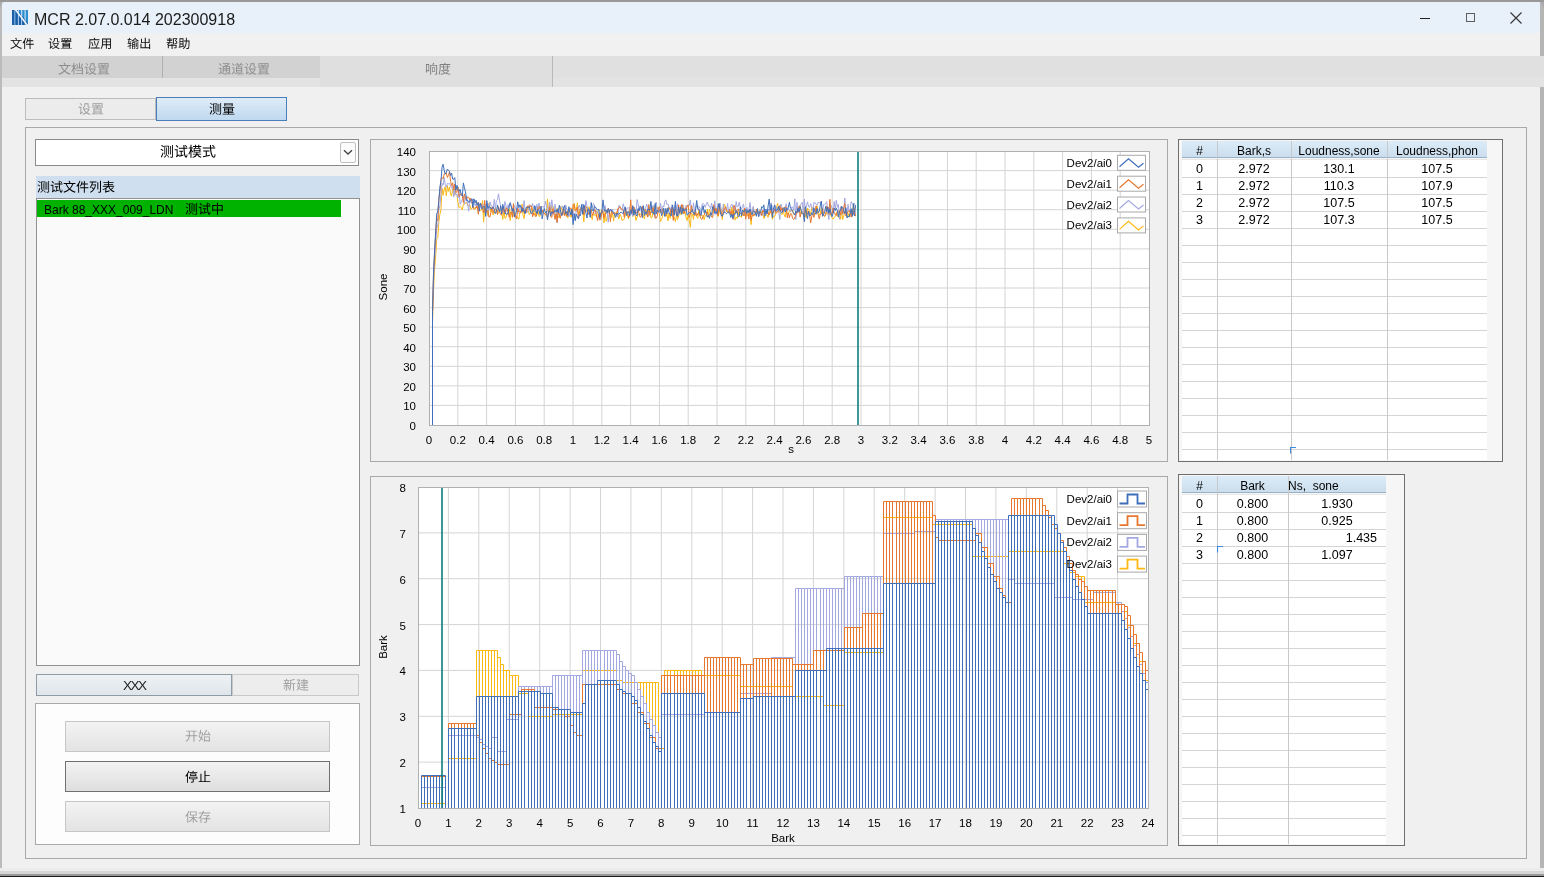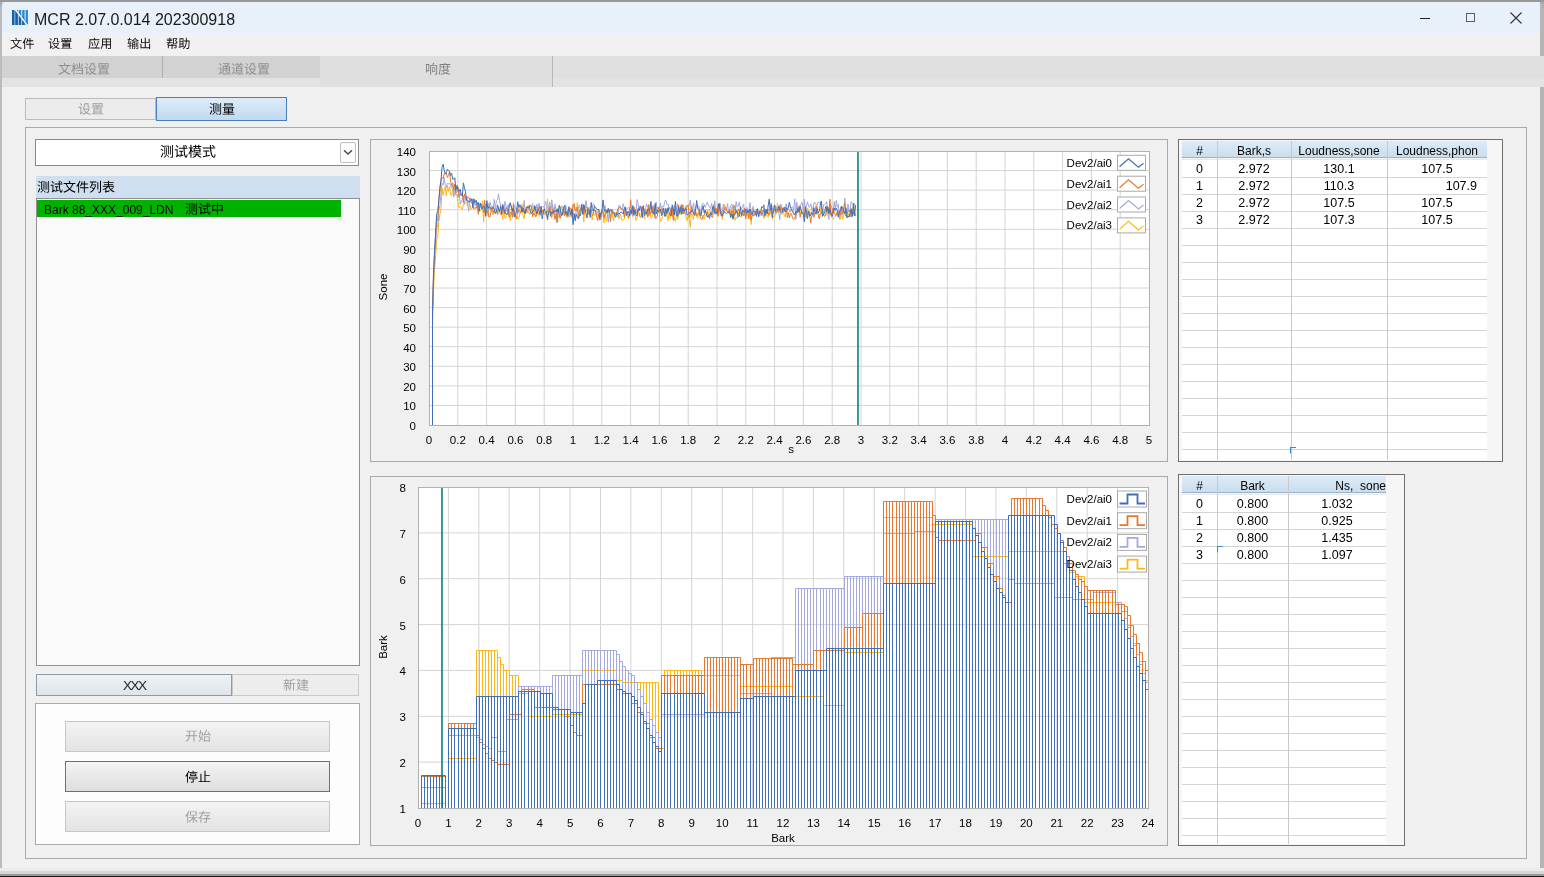--- a/index.html
+++ b/index.html
@@ -428,38 +428,38 @@
 <div class="abs" style="left:1217px;top:141px;width:1px;height:319px;background:#c9c9c9"></div>
 <div class="abs" style="left:1291px;top:141px;width:1px;height:319px;background:#c9c9c9"></div>
 <div class="abs" style="left:1387px;top:141px;width:1px;height:319px;background:#c9c9c9"></div>
 <div class="abs" style="left:1159.5px;top:161.7px;width:80px;text-align:center;font-size:12.5px;color:#000">0</div>
 <div class="abs" style="left:1214.0px;top:161.7px;width:80px;text-align:center;font-size:12.5px;color:#000">2.972</div>
 <div class="abs" style="left:1299.0px;top:161.7px;width:80px;text-align:center;font-size:12.5px;color:#000">130.1</div>
 <div class="abs" style="left:1397.0px;top:161.7px;width:80px;text-align:center;font-size:12.5px;color:#000">107.5</div>
 <div class="abs" style="left:1159.5px;top:178.7px;width:80px;text-align:center;font-size:12.5px;color:#000">1</div>
 <div class="abs" style="left:1214.0px;top:178.7px;width:80px;text-align:center;font-size:12.5px;color:#000">2.972</div>
 <div class="abs" style="left:1299.0px;top:178.7px;width:80px;text-align:center;font-size:12.5px;color:#000">110.3</div>
-<div class="abs" style="left:1397.0px;top:178.7px;width:80px;text-align:right;font-size:12.5px;color:#000">107.9</div>
+<div class="abs" style="left:1397.0px;top:178.7px;width:80px;text-align:center;font-size:12.5px;color:#000">107.9</div>
 <div class="abs" style="left:1159.5px;top:195.7px;width:80px;text-align:center;font-size:12.5px;color:#000">2</div>
 <div class="abs" style="left:1214.0px;top:195.7px;width:80px;text-align:center;font-size:12.5px;color:#000">2.972</div>
 <div class="abs" style="left:1299.0px;top:195.7px;width:80px;text-align:center;font-size:12.5px;color:#000">107.5</div>
 <div class="abs" style="left:1397.0px;top:195.7px;width:80px;text-align:center;font-size:12.5px;color:#000">107.5</div>
 <div class="abs" style="left:1159.5px;top:212.7px;width:80px;text-align:center;font-size:12.5px;color:#000">3</div>
 <div class="abs" style="left:1214.0px;top:212.7px;width:80px;text-align:center;font-size:12.5px;color:#000">2.972</div>
 <div class="abs" style="left:1299.0px;top:212.7px;width:80px;text-align:center;font-size:12.5px;color:#000">107.3</div>
 <div class="abs" style="left:1397.0px;top:212.7px;width:80px;text-align:center;font-size:12.5px;color:#000">107.5</div>
 <svg class="abs" style="left:1290px;top:447px" width="7" height="7">
     <path d="M0.5 6.5V0.5H6" fill="none" stroke="#3b8ae0" stroke-width="1.2"></path>
   </svg>
 <div class="abs" style="left:1178px;top:474px;width:227px;height:372px;background:#f6f6f6;border:1px solid #6f6f6f"></div>
 <div class="abs" style="left:1182px;top:476px;width:204px;height:16.5px;background:linear-gradient(#dcebf7,#cbdeee);border-bottom:1px solid #9ab2c8"></div>
 <div class="abs" style="left:1182px;top:493.5px;width:204px;height:1.2px;background:#e8e8e8"></div>
 <div class="abs" style="left:1182px;top:478.5px;width:35px;font-size:12px;color:#000;text-align:center">#</div>
 <div class="abs" style="left:1217px;top:478.5px;width:71px;font-size:12px;color:#000;text-align:center">Bark</div>
-<div class="abs" style="left:1288px;top:478.5px;width:98px;font-size:12px;color:#000;text-align:right">Ns,&nbsp; sone</div>
+<div class="abs" style="left:1288px;top:478.5px;width:98px;font-size:12px;color:#000;text-align:left">Ns,&nbsp; sone</div>
 <div class="abs" style="left:1182px;top:494.5px;width:204px;height:349.5px;background:#fff"></div>
 <div class="abs" style="left:1182px;top:511.5px;width:204px;height:1px;background:#d4d4d4"></div>
 <div class="abs" style="left:1182px;top:528.5px;width:204px;height:1px;background:#d4d4d4"></div>
 <div class="abs" style="left:1182px;top:545.5px;width:204px;height:1px;background:#d4d4d4"></div>
 <div class="abs" style="left:1182px;top:562.5px;width:204px;height:1px;background:#d4d4d4"></div>
 <div class="abs" style="left:1182px;top:579.5px;width:204px;height:1px;background:#d4d4d4"></div>
 <div class="abs" style="left:1182px;top:596.5px;width:204px;height:1px;background:#d4d4d4"></div>
 <div class="abs" style="left:1182px;top:613.5px;width:204px;height:1px;background:#d4d4d4"></div>
 <div class="abs" style="left:1182px;top:630.5px;width:204px;height:1px;background:#d4d4d4"></div>
 <div class="abs" style="left:1182px;top:647.5px;width:204px;height:1px;background:#d4d4d4"></div>
@@ -471,27 +471,27 @@
 <div class="abs" style="left:1182px;top:749.5px;width:204px;height:1px;background:#d4d4d4"></div>
 <div class="abs" style="left:1182px;top:766.5px;width:204px;height:1px;background:#d4d4d4"></div>
 <div class="abs" style="left:1182px;top:783.5px;width:204px;height:1px;background:#d4d4d4"></div>
 <div class="abs" style="left:1182px;top:800.5px;width:204px;height:1px;background:#d4d4d4"></div>
 <div class="abs" style="left:1182px;top:817.5px;width:204px;height:1px;background:#d4d4d4"></div>
 <div class="abs" style="left:1182px;top:834.5px;width:204px;height:1px;background:#d4d4d4"></div>
 <div class="abs" style="left:1217px;top:476px;width:1px;height:368px;background:#c9c9c9"></div>
 <div class="abs" style="left:1288px;top:476px;width:1px;height:368px;background:#c9c9c9"></div>
 <div class="abs" style="left:1159.5px;top:496.7px;width:80px;text-align:center;font-size:12.5px;color:#000">0</div>
 <div class="abs" style="left:1212.5px;top:496.7px;width:80px;text-align:center;font-size:12.5px;color:#000">0.800</div>
-<div class="abs" style="left:1297.0px;top:496.7px;width:80px;text-align:center;font-size:12.5px;color:#000">1.032</div>
+<div class="abs" style="left:1297.0px;top:496.7px;width:80px;text-align:center;font-size:12.5px;color:#000">1.930</div>
 <div class="abs" style="left:1159.5px;top:513.7px;width:80px;text-align:center;font-size:12.5px;color:#000">1</div>
 <div class="abs" style="left:1212.5px;top:513.7px;width:80px;text-align:center;font-size:12.5px;color:#000">0.800</div>
 <div class="abs" style="left:1297.0px;top:513.7px;width:80px;text-align:center;font-size:12.5px;color:#000">0.925</div>
 <div class="abs" style="left:1159.5px;top:530.7px;width:80px;text-align:center;font-size:12.5px;color:#000">2</div>
 <div class="abs" style="left:1212.5px;top:530.7px;width:80px;text-align:center;font-size:12.5px;color:#000">0.800</div>
-<div class="abs" style="left:1297.0px;top:530.7px;width:80px;text-align:center;font-size:12.5px;color:#000">1.435</div>
+<div class="abs" style="left:1297.0px;top:530.7px;width:80px;text-align:right;font-size:12.5px;color:#000">1.435</div>
 <div class="abs" style="left:1159.5px;top:547.7px;width:80px;text-align:center;font-size:12.5px;color:#000">3</div>
 <div class="abs" style="left:1212.5px;top:547.7px;width:80px;text-align:center;font-size:12.5px;color:#000">0.800</div>
 <div class="abs" style="left:1297.0px;top:547.7px;width:80px;text-align:center;font-size:12.5px;color:#000">1.097</div>
 <svg class="abs" style="left:1217px;top:546px" width="7" height="7">
     <path d="M0.5 6.5V0.5H6" fill="none" stroke="#3b8ae0" stroke-width="1.2"></path>
   </svg>
 <div class="abs" style="left:0;top:868px;width:1544px;height:3px;background:#ececec"></div>
 <div class="abs" style="left:0;top:871px;width:1544px;height:3px;background:#d6d6d6"></div>
 <div class="abs" style="left:0;top:874px;width:1544px;height:1.5px;background:#999"></div>
 <div class="abs" style="left:0;top:875.5px;width:1544px;height:1.5px;background:#1c1c1c"></div>

